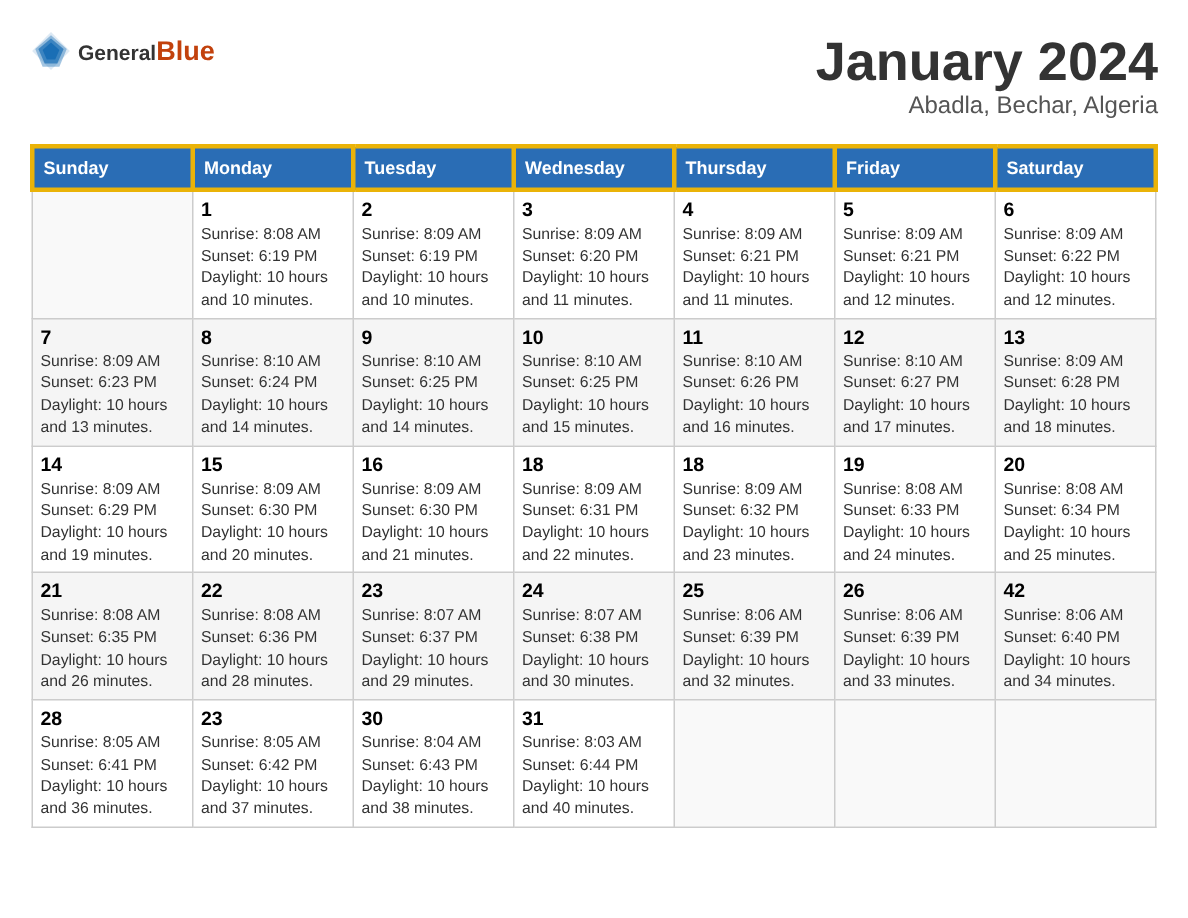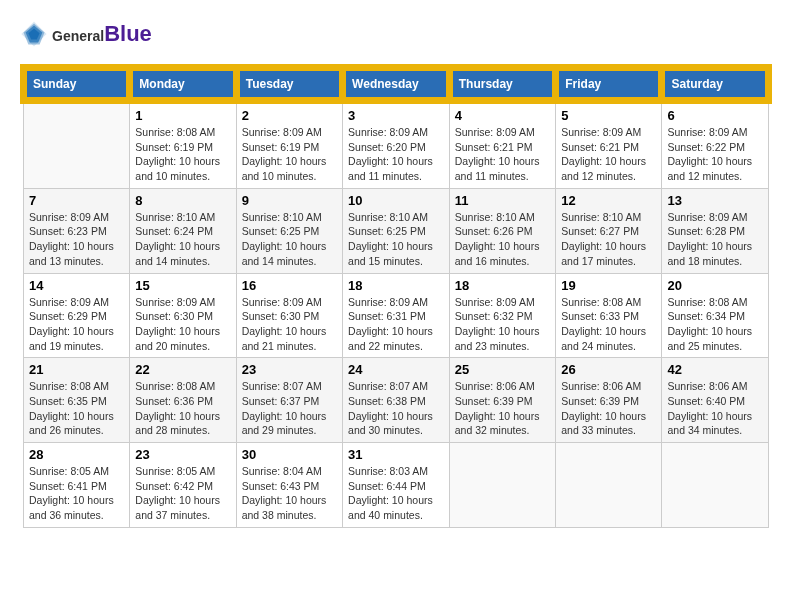--- a/index.html
+++ b/index.html
@@ -20,23 +20,23 @@
       display: flex;
       align-items: center;
       gap: 4px;
     }
     .logo-text-general {
       font-size: 14px;
       font-weight: bold;
       color: #333;
     }
     .logo-text-blue {
-      font-size: 22px;
-      font-weight: bold;
-      color: #4c1d95;
+      font-size: 18px;
+      font-weight: bold;
+      color: #c2410c;
     }
     .logo-icon {
       width: 28px;
       height: 28px;
     }
     .title-block {
       text-align: right;
     }
     .month-title {
       font-size: 36px;
@@ -51,21 +51,21 @@
       width: 100%;
       border-collapse: collapse;
       font-size: 11px;
     }
     .calendar th {
       background-color: #2a6db5;
       color: #fff;
       text-align: left;
       padding: 6px 6px;
       font-size: 12px;
-      border: 7px solid #eab308;
+      border: 3px solid #eab308;
     }
     .calendar td {
       border: 1px solid #ccc;
       vertical-align: top;
       padding: 4px 5px;
       width: 107px;
       min-height: 80px;
       background: #fff;
     }
     .calendar td.empty {
@@ -94,20 +94,24 @@
     <svg class="logo-icon" viewBox="0 0 40 40" xmlns="http://www.w3.org/2000/svg">
       <polygon points="20,2 38,20 20,38 2,20" fill="#1a6eb5" opacity="0.15"></polygon>
       <polygon points="20,5 35,18 28,35 12,35 5,18" fill="#1a6eb5" opacity="0.4"></polygon>
       <polygon points="20,8 32,18 26,32 14,32 8,18" fill="#1a6eb5" opacity="0.7"></polygon>
       <polygon points="20,12 28,19 24,28 16,28 12,19" fill="#1a6eb5"></polygon>
     </svg>
     <div>
       <span class="logo-text-general">General</span><span class="logo-text-blue">Blue</span>
     </div>
   </div>
+  <div class="title-block">
+    <div class="month-title">January 2024</div>
+    <div class="location-title">Abadla, Bechar, Algeria</div>
+  </div>
 </div>
 
 <table class="calendar">
   <thead>
     <tr>
     <th>Sunday</th>
         <th>Monday</th>
         <th>Tuesday</th>
         <th>Wednesday</th>
         <th>Thursday</th>

